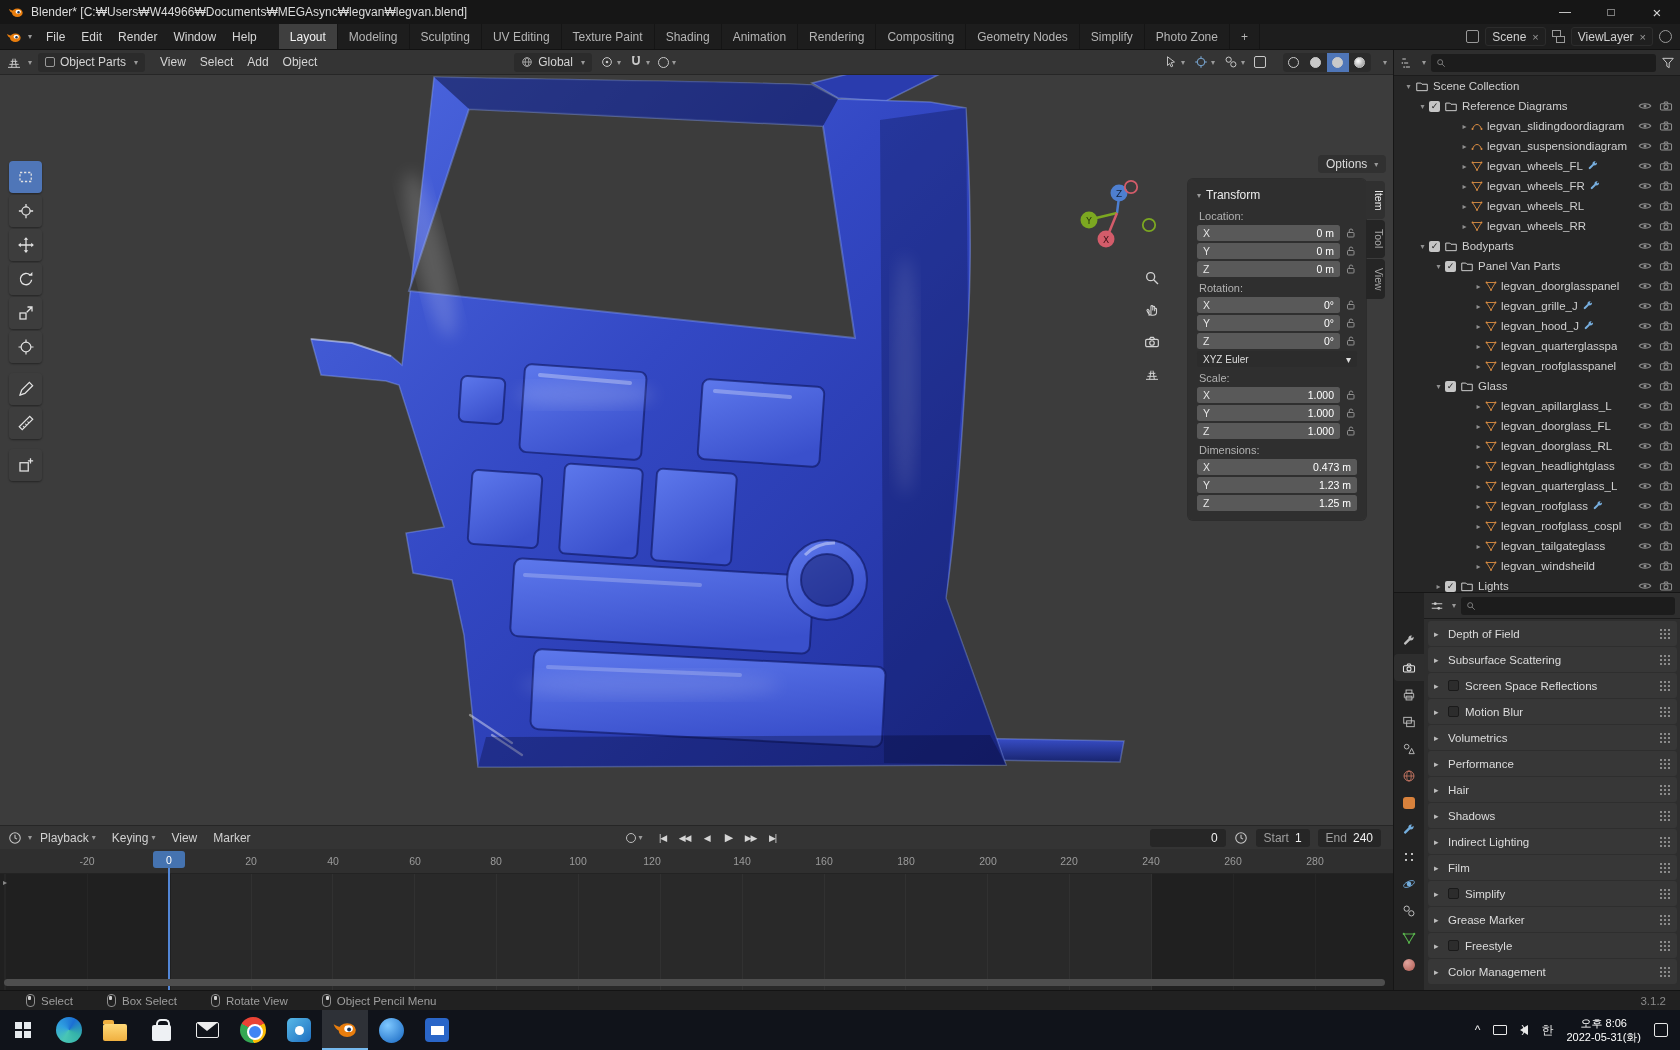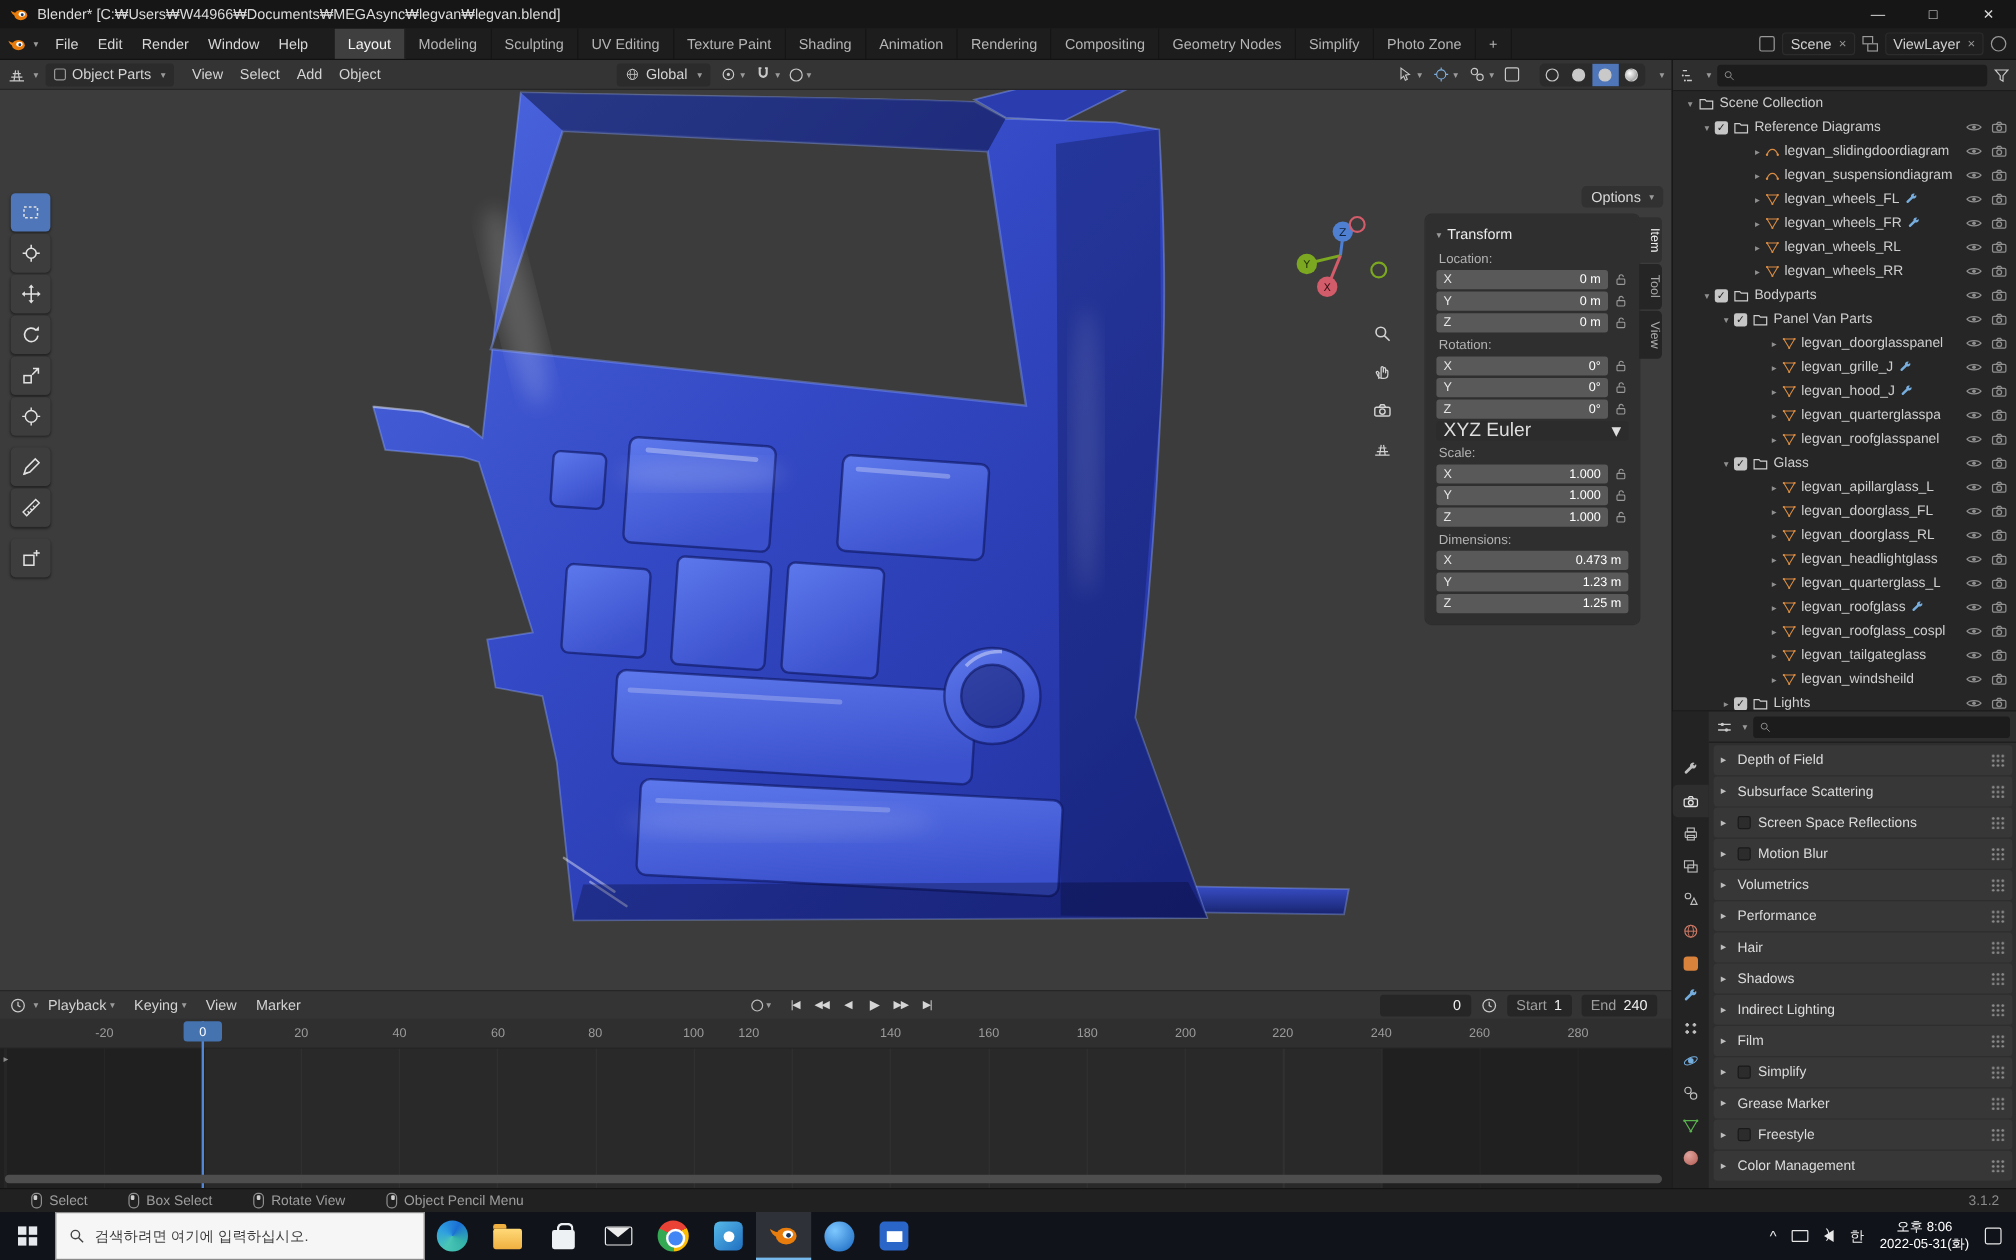--- a/index.html
+++ b/index.html
@@ -50,21 +50,21 @@
   
   #npanel{left:1188px;top:104px;width:178px;background:rgba(47,47,47,.96);border-radius:5px;padding:6px 9px 9px 9px;box-shadow:0 0 0 1px rgba(0,0,0,.25)}
   #npanel .hd{display:flex;align-items:center;gap:5px;color:#ececec;font-size:12px;height:20px}
   #npanel .glabel{font-size:11px;color:#b2b2b2;margin:5px 0 3px 2px}
   .nrow{display:flex;align-items:center;margin-bottom:2px;gap:5px}
   .nfield{flex:1;height:16px;background:#595959;border-radius:2.5px;display:flex;align-items:center;justify-content:space-between;padding:0 6px}
   .nfield .ax{font-size:10.5px;color:#e6e6e6}
   .nfield .val{font-size:10.5px;color:#fff}
   .nlock{width:12px;color:#9b9b9b}
   .ndrop{height:16px;background:#2c2c2c;border-radius:2.5px;display:flex;align-items:center;justify-content:space-between;padding:0 6px;margin-bottom:2px}
-  .ndrop span{font-size:16px;color:#dedede}
+  .ndrop span{font-size:10px;color:#dedede}
   #ntabs{left:1366px;top:106px;display:flex;flex-direction:column;gap:1px}
   .vtab{writing-mode:vertical-rl;width:19px;padding:9px 0;text-align:center;font-size:10.5px;background:#252525;color:#a8a8a8;border-radius:0 4px 4px 0}
   .vtab.active{background:#303030;color:#f0f0f0}
   
   #tlheader{left:0;top:825px;width:1393px;height:24px;background:#343434;border-top:1px solid #262626;display:flex;align-items:center;padding:0 8px;color:#d2d2d2}
   #tlheader .m{padding:0 8px;white-space:nowrap}
   .transport{display:flex;align-items:center;gap:2px}
   .tbtn{min-width:20px;height:18px;display:flex;align-items:center;justify-content:center;font-size:9px;color:#d5d5d5;letter-spacing:-1px}
   .tfield{background:#262626;border-radius:3px;height:18px;display:flex;align-items:center;padding:0 8px;gap:6px}
   #ruler{left:0;top:849px;width:1393px;height:25px;background:#2f2f2f;border-bottom:1px solid #232323}
@@ -742,21 +742,21 @@
 </div>
 
 <div id="ruler" class="abs">
   <span class="rlab" style="left:87px">-20</span>
   <span class="rlab" style="left:169px">0</span>
   <span class="rlab" style="left:251px">20</span>
   <span class="rlab" style="left:333px">40</span>
   <span class="rlab" style="left:415px">60</span>
   <span class="rlab" style="left:496px">80</span>
   <span class="rlab" style="left:578px">100</span>
-  <span class="rlab" style="left:624px">120</span>
+  <span class="rlab" style="left:652px">120</span>
   <span class="rlab" style="left:742px">140</span>
   <span class="rlab" style="left:824px">160</span>
   <span class="rlab" style="left:906px">180</span>
   <span class="rlab" style="left:988px">200</span>
   <span class="rlab" style="left:1069px">220</span>
   <span class="rlab" style="left:1151px">240</span>
   <span class="rlab" style="left:1233px">260</span>
   <span class="rlab" style="left:1315px">280</span>
 </div>
 <div id="tracks" class="abs">
@@ -1375,26 +1375,20 @@
 
 <div id="taskbar" class="abs">
   <div class="tk">
       <span id="winlogo">
         <i></i>
         <i></i>
         <i></i>
         <i></i>
       </span>
     </div>
-  <div id="tksearch">
-    <svg class="i14" style="color:#444">
-        <use href="#s-mag"></use>
-      </svg>
-    <span>검색하려면 여기에 입력하십시오.</span>
-  </div>
   <div class="tk">
       <span class="edge"></span>
     </div>
   <div class="tk">
       <span class="folder"></span>
     </div>
   <div class="tk">
       <span class="bag"></span>
     </div>
   <div class="tk">

